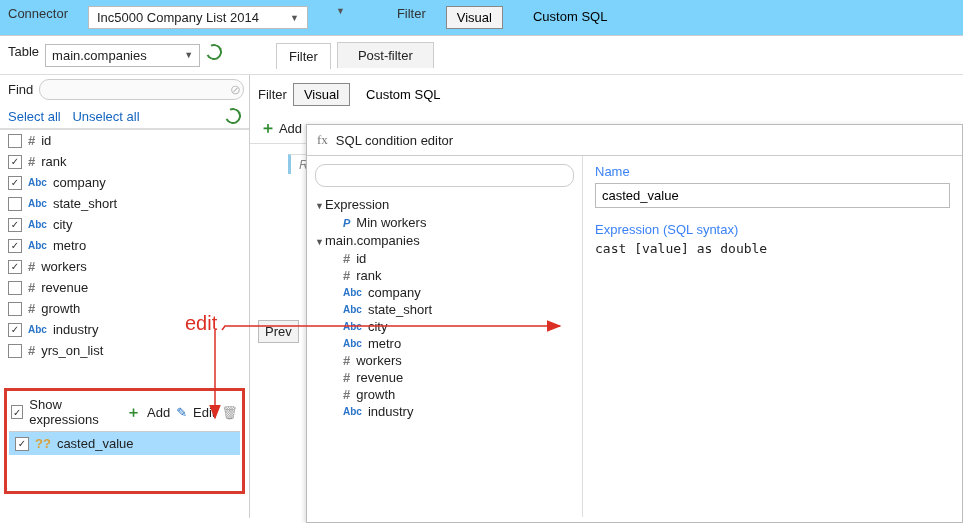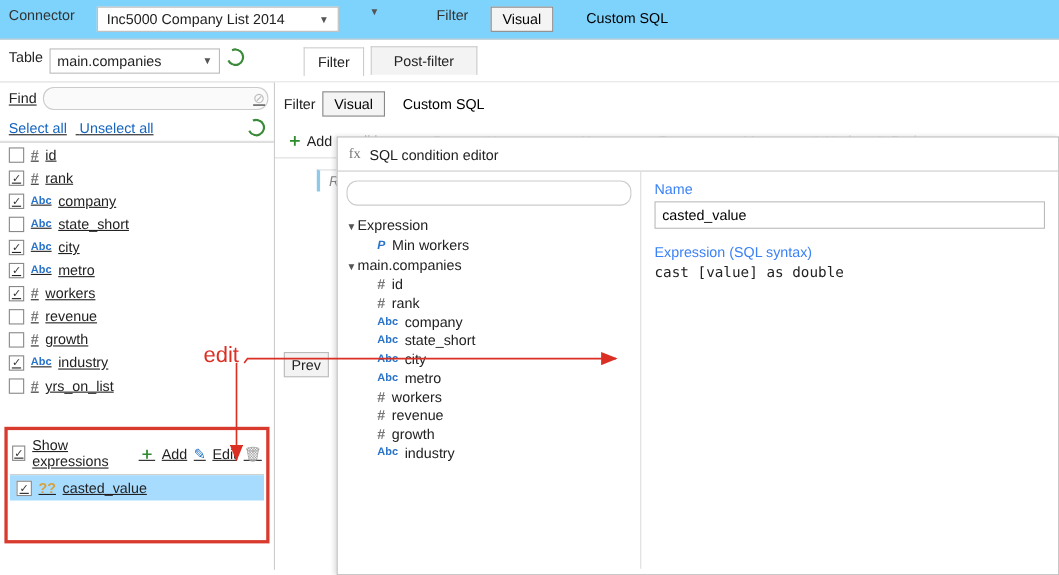--- a/index.html
+++ b/index.html
@@ -13,21 +13,21 @@
 .btn.active { border-color: #888; background: #f4f4f4; }
 .btn.plain { border: none; background: none; }
 
 .row2 { display: flex; align-items: center; padding: 6px 8px; gap: 8px; border-bottom: 1px solid #ddd; }
 .row2 .left { display: flex; align-items: flex-start; gap: 6px; width: 250px; }
 .row2 .right { display: flex; align-items: center; gap: 6px; }
 .tbl-dd { background:#fff; border:1px solid #bbb; padding:3px 6px; min-width:155px; display:inline-flex; justify-content:space-between; align-items:center; }
 .refresh-ico { width:16px; height:16px; display:inline-block; border:2px solid #3a8a3a; border-radius:50%; border-left-color:transparent; transform:rotate(20deg); position:relative; }
 
 .main { display:flex; height: calc(100% - 80px); }
-.sidebar { width: 250px; border-right:1px solid #ccc; display:flex; flex-direction:column; position:relative;text-decoration:underline; }
+.sidebar { width: 250px; border-right:1px solid #ccc; display:flex; flex-direction:column; position:relative; }
 .find-row { display:flex; align-items:center; gap:6px; padding:4px 8px; }
 .find-row input { flex:1; border:1px solid #ccc; border-radius:10px; padding:2px 8px; background:#fafafa; }
 .clr { color:#bbb; cursor:pointer; margin-left:-20px; z-index:1; }
 .sel-row { display:flex; align-items:center; justify-content:space-between; padding:4px 8px; border-bottom:1px solid #ddd; }
 .sel-row a { color:#1565c0; text-decoration:none; margin-right:8px; }
 .cols { overflow-y:auto; border-top:1px solid #ddd; flex:0 0 255px; position:relative; }
 .cols::-webkit-scrollbar { width:16px; background:#eee; }
 .cols::-webkit-scrollbar-thumb { background:#c4c4c4; }
 .col-item { display:flex; align-items:center; gap:6px; padding:3px 8px; }
 .cb { width:14px; height:14px; border:1px solid #888; display:inline-flex; align-items:center; justify-content:center; font-size:10px; color:#333; background:#fff; cursor:pointer; }

